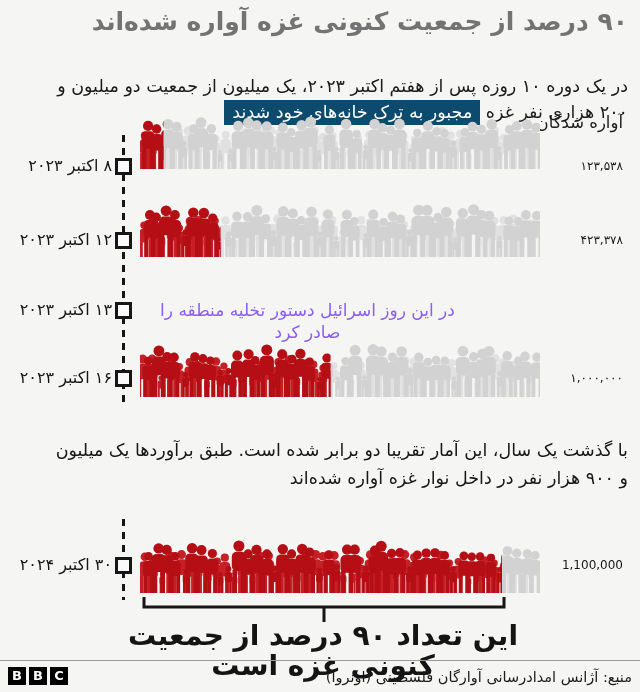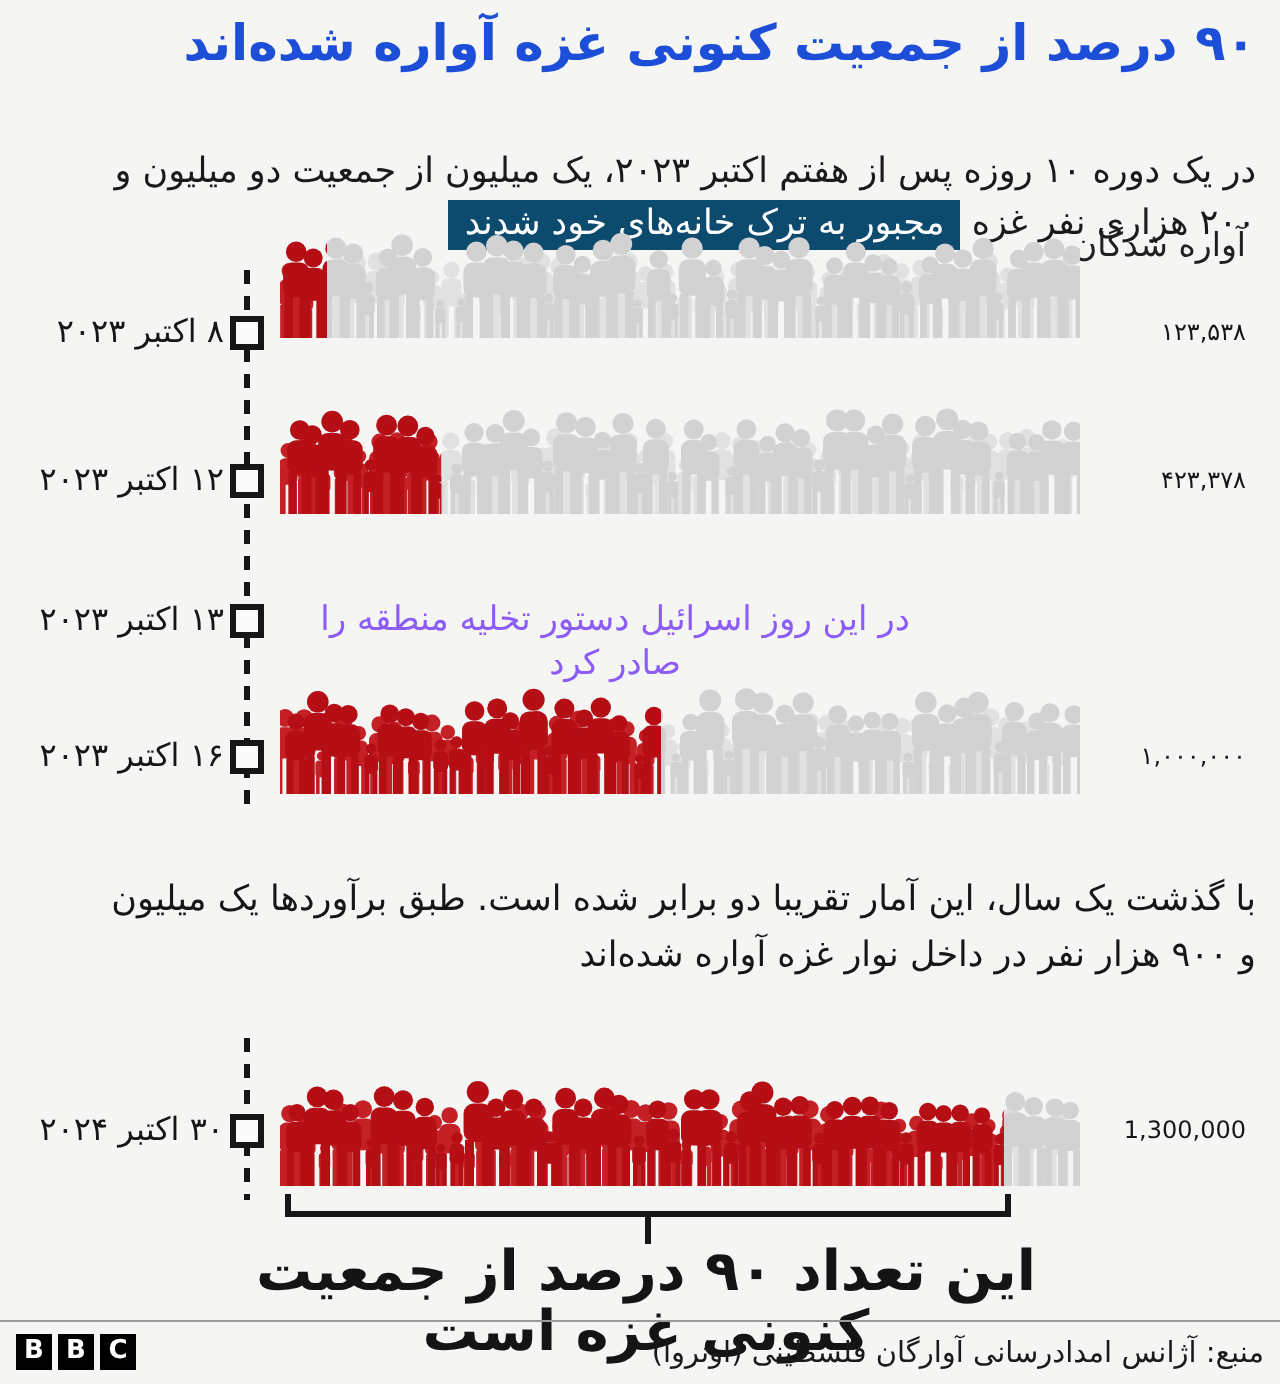--- a/index.html
+++ b/index.html
@@ -6,21 +6,21 @@
   body{
     width:640px;height:692px;position:relative;overflow:hidden;
     background:#f5f5f4;
     font-family:"DejaVu Sans","Liberation Sans",sans-serif;
     color:#161616;
   }
   .abs{position:absolute;}
   .rtl{direction:rtl;unicode-bidi:embed;}
   .title{
     top:5px;right:12px;left:12px;text-align:right;
-    font-size:25px;font-weight:bold;line-height:34px;color:#1d4ed8;
+    font-size:25px;font-weight:bold;line-height:34px;color:#737373;
   }
   .subtitle-line{
     right:12px;left:12px;text-align:right;
     font-size:17.5px;line-height:27px;color:#1a1a1a;margin-top:32px;
   }
   .sub1{top:41px;}
   .sub2{top:67px;}
   .hl{
     background:#0c4a6e;color:#ffffff;padding:2px 8px 3px 8px;
   }
@@ -3002,21 +3002,21 @@
         </g>
       </g>
     </svg>
   </div>
 
 <div class="abs event-text rtl" style="top:299px">در این روز اسرائیل دستور تخلیه منطقه را صادر کرد</div>
 
 <div class="abs value-label rtl" style="top:155px">۱۲۳,۵۳۸</div>
 <div class="abs value-label rtl" style="top:229px">۴۲۳,۳۷۸</div>
 <div class="abs value-label rtl" style="top:367px">۱,۰۰۰,۰۰۰</div>
-<div class="abs value-label rtl" style="top:554px">1,300,000</div>
+<div class="abs value-label rtl" style="top:554px">1,100,000</div>
 
 <div class="abs midtext rtl">
   <span>با گذشت یک سال، این آمار تقریبا دو برابر شده است. طبق برآوردها یک میلیون</span><br>
   <span>و ۹۰۰ هزار نفر در داخل نوار غزه آواره شده‌اند</span>
 </div>
 
 <svg class="abs bracket-svg" width="370" height="30" viewBox="0 0 370 30">
   <path d="M4,3 V13 H364 V3 M184,13 V28" fill="none" stroke="#161616" stroke-width="3"></path>
 </svg>
 <div class="abs bracket-label rtl">این تعداد ۹۰ درصد از جمعیت کنونی غزه است</div>

